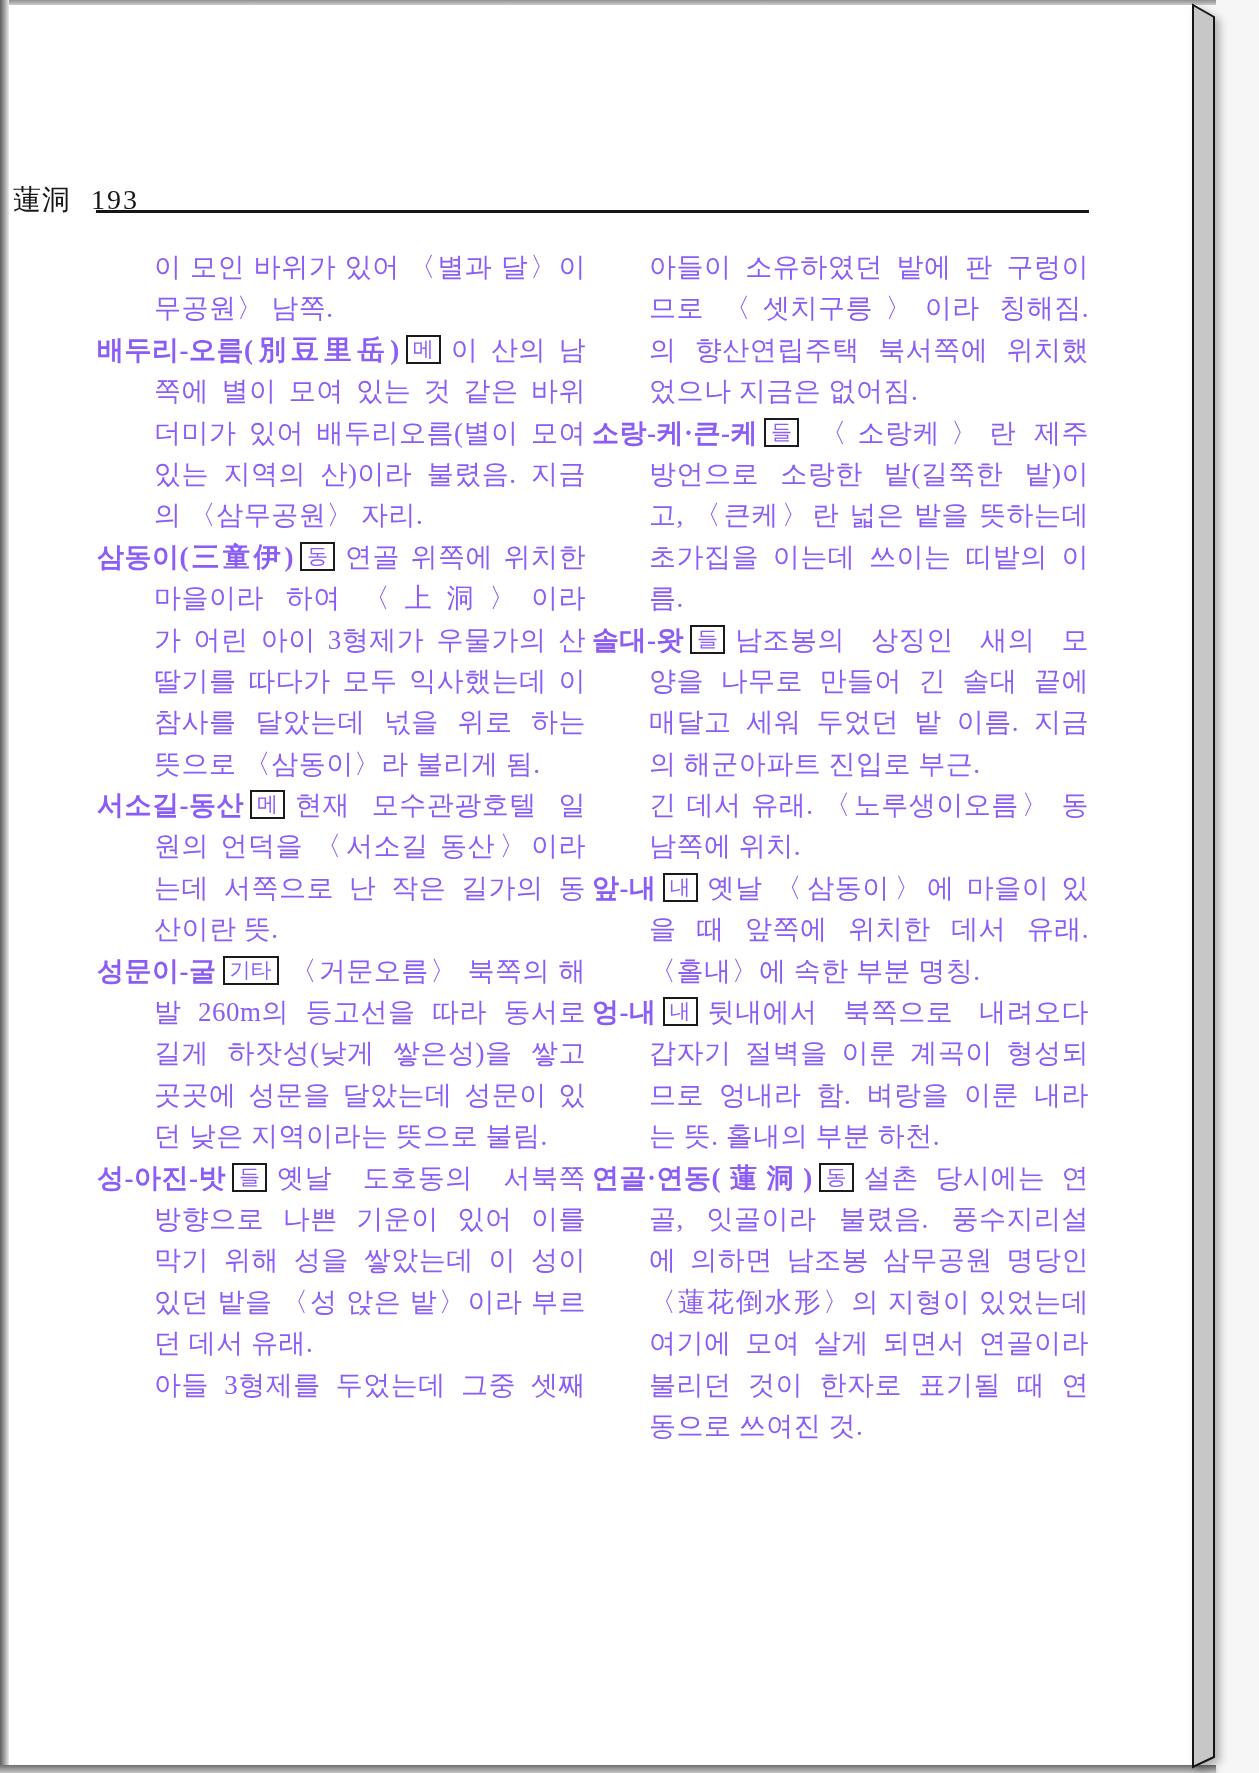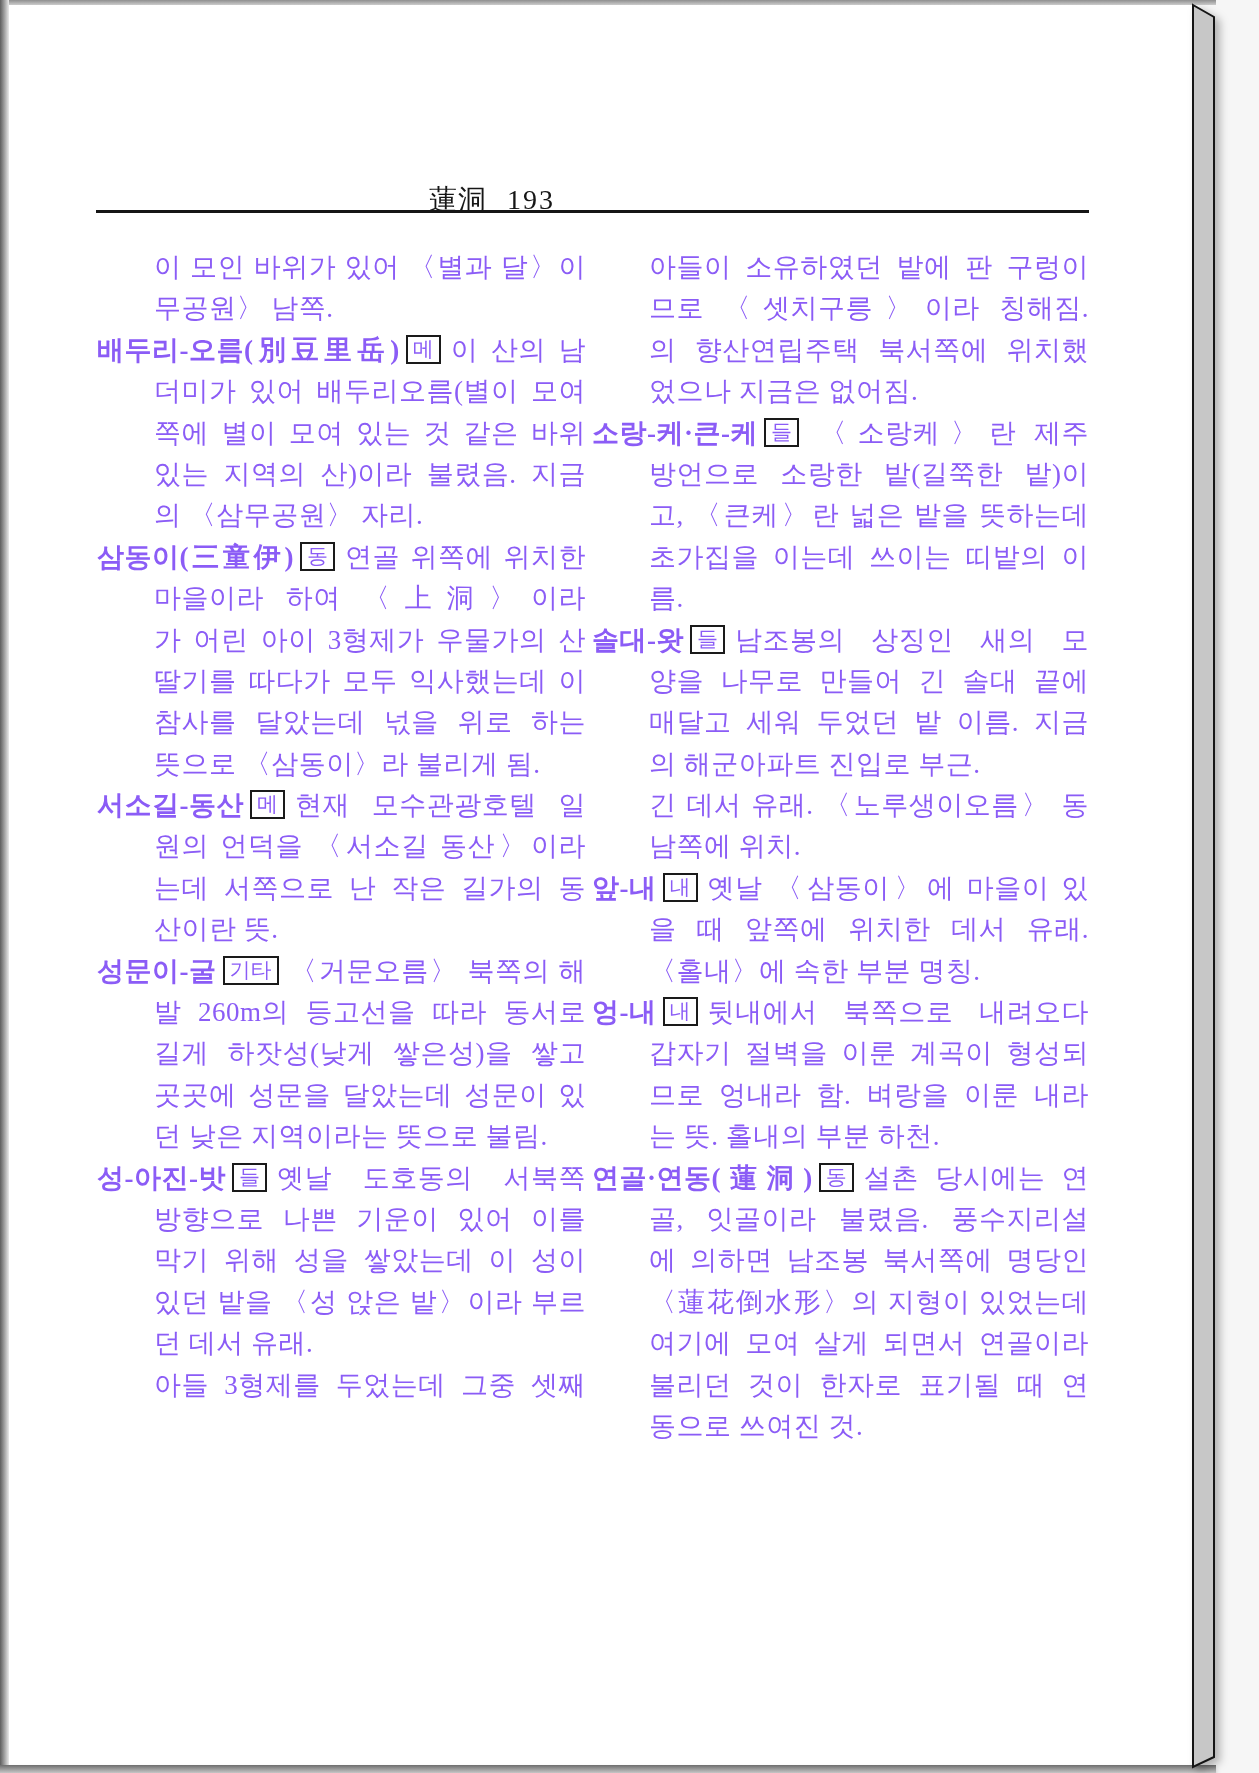--- a/index.html
+++ b/index.html
@@ -10,22 +10,22 @@
   .edge-top{position:absolute;left:0;top:0;width:1216px;height:5px;
     background:linear-gradient(#8f8f8f,#cccccc);}
   .edge-left{position:absolute;left:0;top:0;width:9px;height:1773px;
     background:linear-gradient(to right,#5e5e5e,#9b9b9b 45%,#eaeaea);}
   .edge-bottom{position:absolute;left:0;top:1765px;width:1216px;height:8px;
     background:linear-gradient(#6d6d6d,#c6c6c6);box-shadow:0 3px 5px rgba(0,0,0,.18);}
   .page{position:absolute;left:9px;top:5px;width:1184px;height:1760px;background:#ffffff;}
   svg.edge-right{position:absolute;left:0;top:0;width:1259px;height:1773px;pointer-events:none;}
 
   
-  .header{position:absolute;top:181px;left:0;width:984px;text-align:center;
-    font-size:28px;color:#161616;letter-spacing:1px;}
+  .header{position:absolute;top:181px;left:0;width:984px;text-align:left;
+    font-size:28px;color:#161616;letter-spacing:1px;padding-left:13px;}
   .header .num{margin-left:20px;letter-spacing:2px;}
   .rule{position:absolute;left:96px;top:210px;width:993px;height:3px;background:#161616;}
 
   
   .column{position:absolute;top:247px;}
   .col-left{left:97px;width:489px;}
   .col-right{left:592px;width:497px;}
 
   .line{height:41.4px;line-height:41.4px;font-size:27px;color:#8b5cf6;
     text-align:justify;text-align-last:justify;overflow:hidden;
@@ -54,22 +54,22 @@
   </div>
   <div class="rule"></div>
 
   <div class="column col-left">
       <div>
         <div class="line cont">이 모인 바위가 있어 〈별과 달〉이</div>
         <div class="line cont end">무공원〉 남쪽.</div>
       </div>
       <div>
         <div class="line"><span class="head">배두리-오름(別豆里岳)</span><span class="tag">메</span>이 산의 남</div>
+        <div class="line cont">쪽에 별이 모여 있는 것 같은 바위</div>
         <div class="line cont">더미가 있어 배두리오름(별이 모여</div>
-        <div class="line cont">쪽에 별이 모여 있는 것 같은 바위</div>
         <div class="line cont">있는 지역의 산)이라 불렸음. 지금</div>
         <div class="line cont end">의 〈삼무공원〉 자리.</div>
       </div>
       <div>
         <div class="line"><span class="head">삼동이(三童伊)</span><span class="tag">동</span>연골 위쪽에 위치한</div>
         <div class="line cont">마을이라 하여 〈上洞〉이라 부르다</div>
         <div class="line cont">가 어린 아이 3형제가 우물가의 산</div>
         <div class="line cont">딸기를 따다가 모두 익사했는데 이</div>
         <div class="line cont">참사를 달았는데 넋을 위로 하는</div>
         <div class="line cont end">뜻으로 〈삼동이〉라 불리게 됨.</div>
@@ -129,20 +129,20 @@
       </div>
       <div>
         <div class="line"><span class="head">엉-내</span><span class="tag">내</span>뒷내에서 북쪽으로 내려오다</div>
         <div class="line cont">갑자기 절벽을 이룬 계곡이 형성되</div>
         <div class="line cont">므로 엉내라 함. 벼랑을 이룬 내라</div>
         <div class="line cont end">는 뜻. 홀내의 부분 하천.</div>
       </div>
       <div>
         <div class="line"><span class="head">연골·연동(蓮洞)</span><span class="tag">동</span>설촌 당시에는 연</div>
         <div class="line cont">골, 잇골이라 불렸음. 풍수지리설</div>
-        <div class="line cont">에 의하면 남조봉 북서쪽에 명당인</div>
+        <div class="line cont">에 의하면 남조봉 삼무공원 명당인</div>
         <div class="line cont">〈蓮花倒水形〉의 지형이 있었는데</div>
         <div class="line cont">여기에 모여 살게 되면서 연골이라</div>
         <div class="line cont">불리던 것이 한자로 표기될 때 연</div>
         <div class="line cont end">동으로 쓰여진 것.</div>
       </div>
     </div>
 </div>
 
 </body></html>

